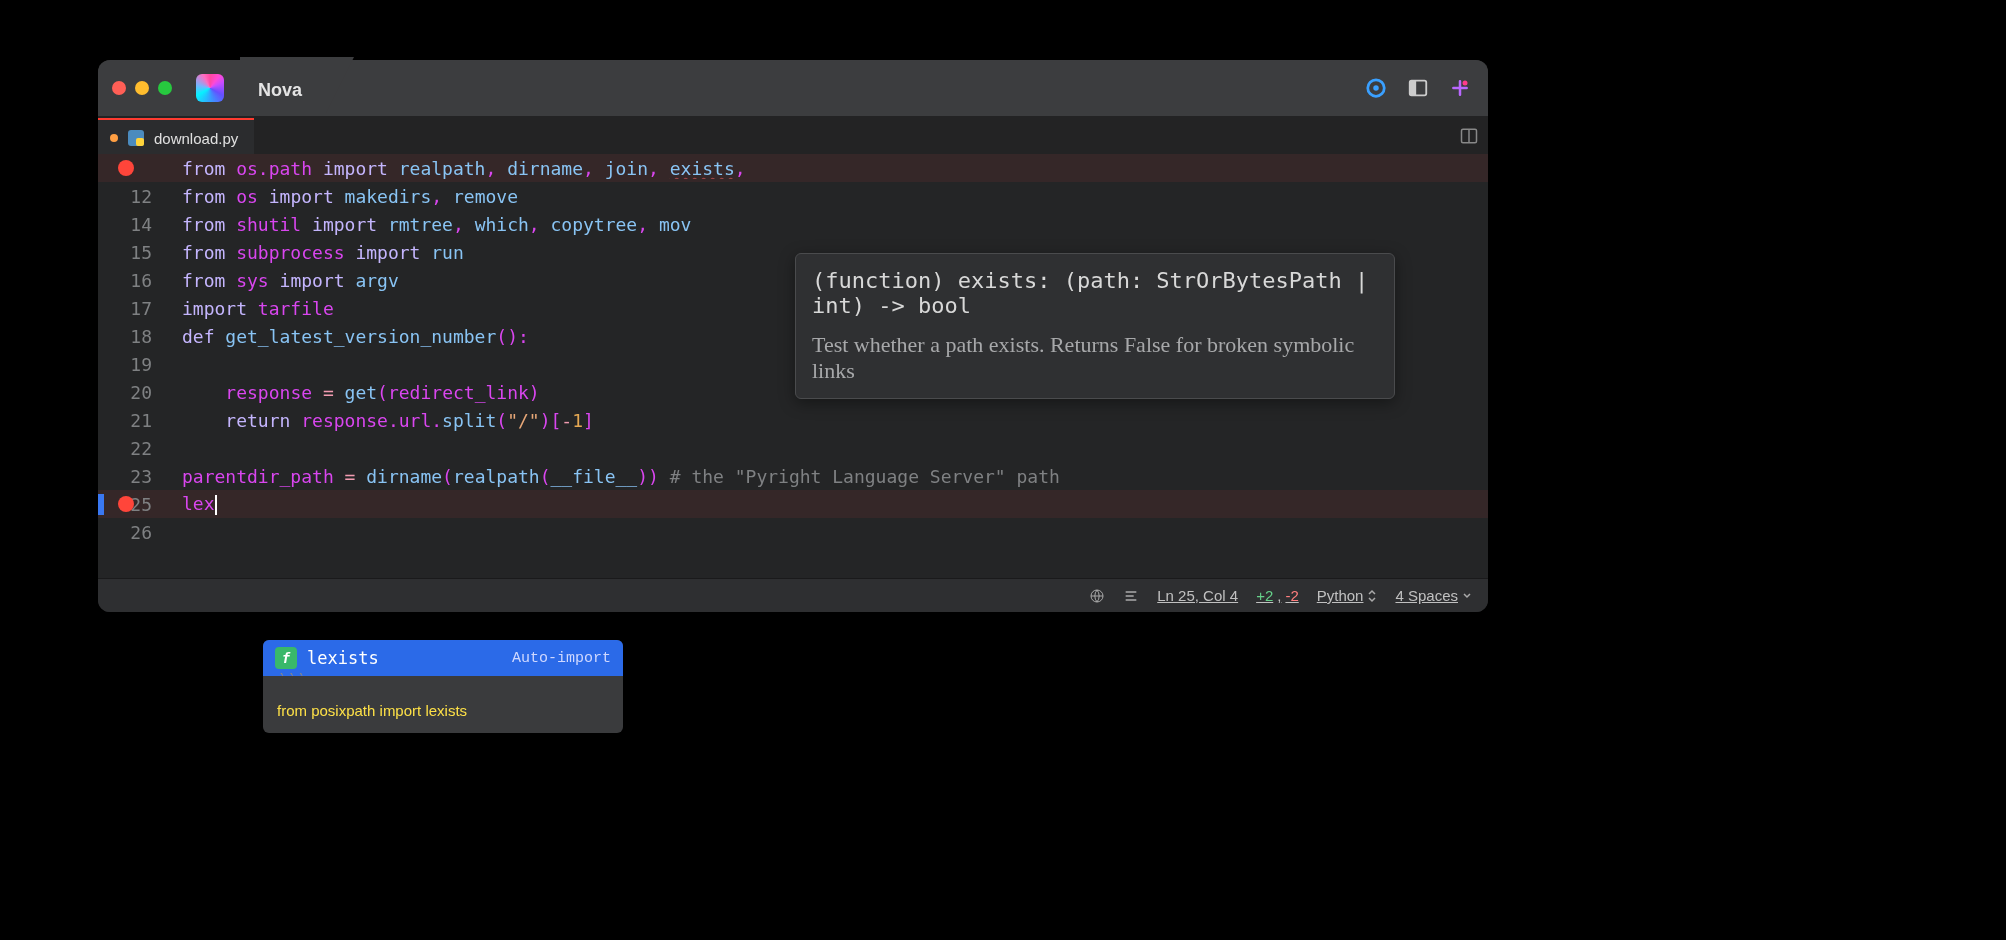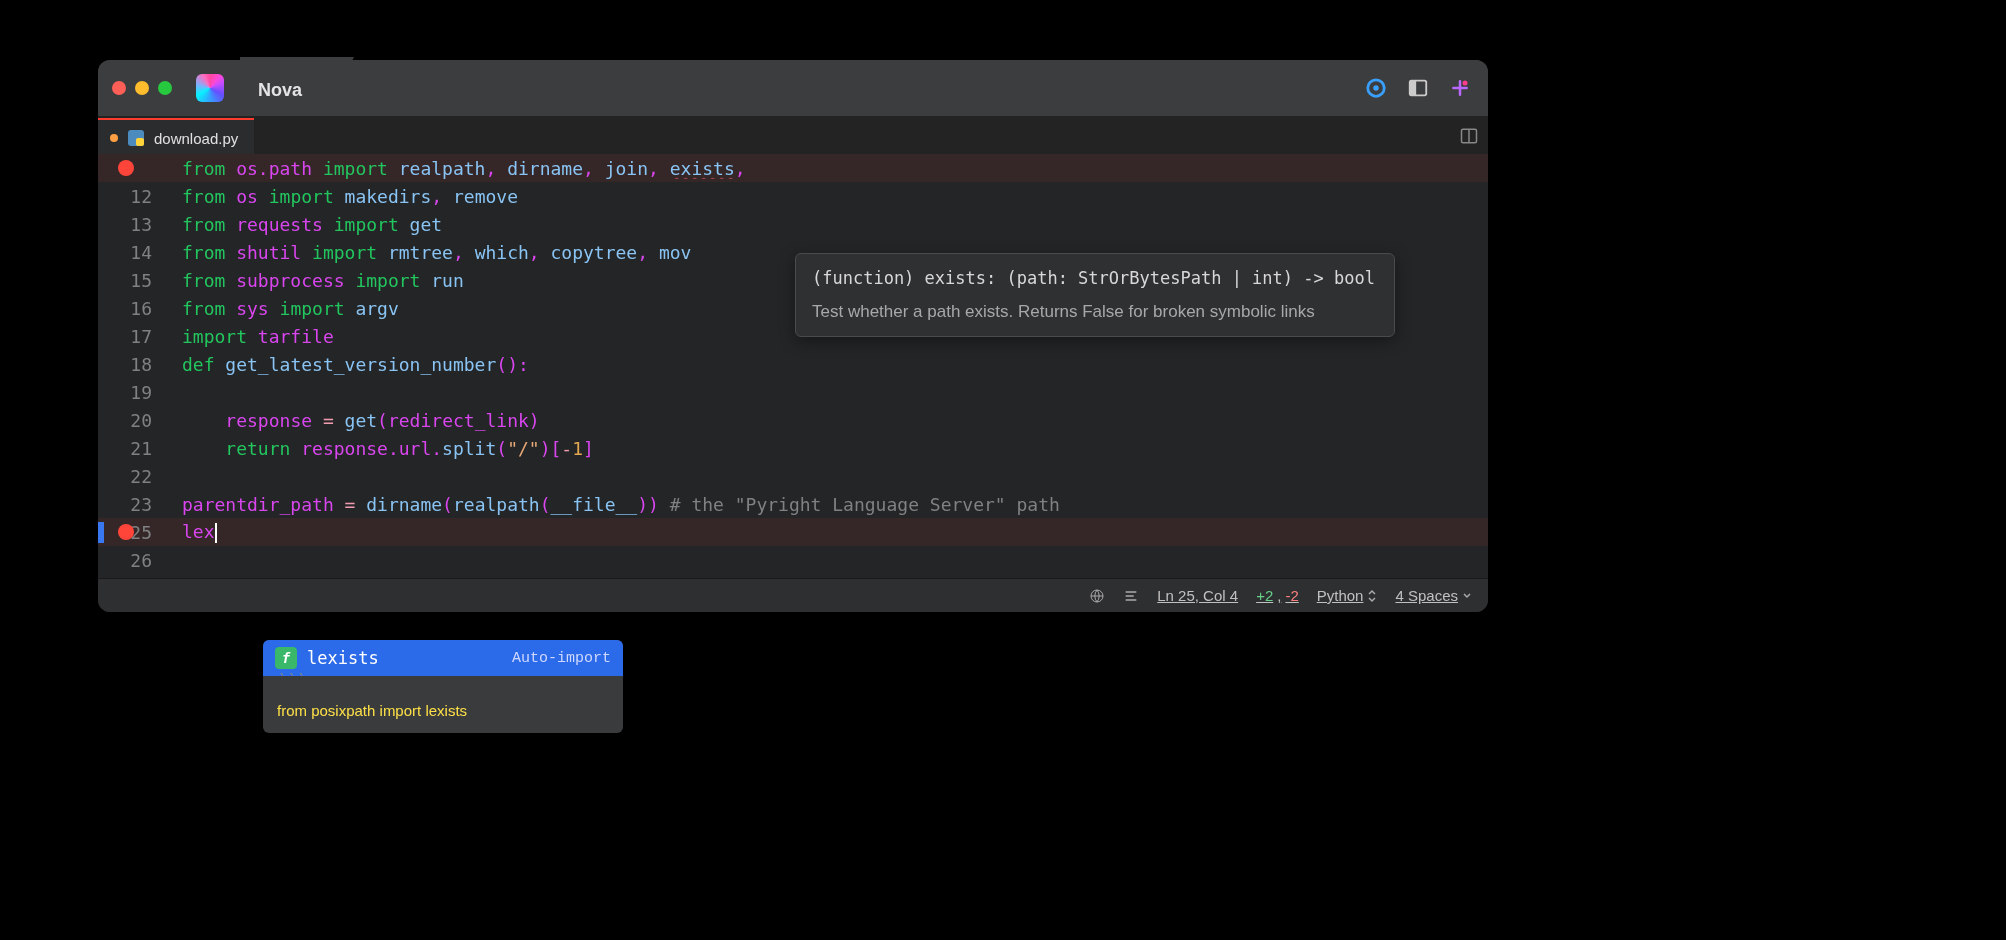--- a/index.html
+++ b/index.html
@@ -109,45 +109,45 @@
 }
 .fold-col { width: 10px; flex-shrink:0; position:relative; }
 .fold-bar { position:absolute; top:0; bottom:0; left:3px; width:3px; background:#636466; border-radius:2px; }
 .code-col { padding-left: 12px; color: #d4d4d4; flex: 1; overflow:hidden; }
 .err-dot {
   position:absolute; left: 20px; top: 50%; transform:translateY(-50%);
   width:16px; height:16px; background:#ff453a; border-radius:50%;
 }
 .line-err { background: rgba(255,69,58,0.08); }
 .line-err .gutter-mark { background:#3a78f2; }
-.kw { color:#22c55e; }
+.kw { color:#c4b5fd; }
 .fn { color:#89c4f4; }
 .op { color:#f29cb1; }
 .str { color:#e8a878; }
 .cm { color:#7f8183; }
 .num { color:#e4a853; }
 .id { color:#d946ef; }
 .squiggle { text-decoration: underline wavy rgba(255,100,100,.5); text-underline-offset:3px; }
 
 .tooltip {
   position: absolute;
   left: 697px; top: 193px;
   width: 600px;
   background: #2f3032;
   border: 1px solid #4a4b4d;
   border-radius: 6px;
   padding: 14px 16px;
   color: #c6c7c9;
-  font-size: 17px;
+  font-size: 22px;
   font-family: ui-monospace, Menlo, monospace;
   z-index: 5;
   box-shadow: 0 4px 16px rgba(0,0,0,.4);
 }
 .tooltip .sig { color:#d8d8d8; margin-bottom: 14px; }
-.tooltip .doc { color:#a7a8aa; font-family:Liberation Sans, sans-serif; }
+.tooltip .doc { color:#a7a8aa; font-family:Liberation Serif, serif; }
 
 .autocomplete {
   position:absolute;
   left: 165px;
   top: 580px;
   width: 360px;
   background: #3a3b3d;
   border-radius: 6px;
   overflow: hidden;
   box-shadow: 0 6px 20px rgba(0,0,0,.5);
@@ -239,21 +239,20 @@
       <svg width="18" height="18" viewBox="0 0 24 24">
           <rect x="2" y="3" width="20" height="18" rx="2" fill="none" stroke="#888" stroke-width="2"></rect>
           <line x1="12" y1="3" x2="12" y2="21" stroke="#888" stroke-width="2"></line>
         </svg>
     </span>
   </div>
 
   <div class="editor" id="editor">
       <div class="line line-err"><div class="gutter"><span class="gutter-mark"></span><span class="err-dot"></span></div><div class="fold-col"></div><div class="code-col"><span class="kw">from </span><span class="id">os.path </span><span class="kw">import </span><span class="fn">realpath</span><span class="id">, </span><span class="fn">dirname</span><span class="id">, </span><span class="fn">join</span><span class="id">, </span><span class="fn squiggle">exists</span><span class="id">,</span></div></div>
       <div class="line"><div class="gutter">12<span class="gutter-mark"></span></div><div class="fold-col"></div><div class="code-col"><span class="kw">from </span><span class="id">os </span><span class="kw">import </span><span class="fn">makedirs</span><span class="id">, </span><span class="fn">remove</span></div></div>
-      <div class="line"><div class="gutter">13<span class="gutter-mark"></span></div><div class="fold-col"></div><div class="code-col"><span class="kw">from </span><span class="id">requests </span><span class="kw">import </span><span class="fn">get</span></div></div>
       <div class="line"><div class="gutter">14<span class="gutter-mark"></span></div><div class="fold-col"></div><div class="code-col"><span class="kw">from </span><span class="id">shutil </span><span class="kw">import </span><span class="fn">rmtree</span><span class="id">, </span><span class="fn">which</span><span class="id">, </span><span class="fn">copytree</span><span class="id">, </span><span class="fn">mov</span></div></div>
       <div class="line"><div class="gutter">15<span class="gutter-mark"></span></div><div class="fold-col"></div><div class="code-col"><span class="kw">from </span><span class="id">subprocess </span><span class="kw">import </span><span class="fn">run</span></div></div>
       <div class="line"><div class="gutter">16<span class="gutter-mark"></span></div><div class="fold-col"></div><div class="code-col"><span class="kw">from </span><span class="id">sys </span><span class="kw">import </span><span class="fn">argv</span></div></div>
       <div class="line"><div class="gutter">17<span class="gutter-mark"></span></div><div class="fold-col"></div><div class="code-col"><span class="kw">import </span><span class="id">tarfile</span></div></div>
       <div class="line"><div class="gutter">18<span class="gutter-mark"></span></div><div class="fold-col"><div class="fold-bar"></div></div><div class="code-col"><span class="kw">def </span><span class="fn">get_latest_version_number</span><span class="id">():</span></div></div>
       <div class="line"><div class="gutter">19<span class="gutter-mark"></span></div><div class="fold-col"><div class="fold-bar"></div></div></div>
       <div class="line"><div class="gutter">20<span class="gutter-mark"></span></div><div class="fold-col"><div class="fold-bar"></div></div><div class="code-col">    <span class="id">response </span><span class="op">= </span><span class="fn">get</span><span class="id">(redirect_link)</span></div></div>
       <div class="line"><div class="gutter">21<span class="gutter-mark"></span></div><div class="fold-col"><div class="fold-bar"></div></div><div class="code-col">    <span class="kw">return </span><span class="id">response.url.</span><span class="fn">split</span><span class="id">(</span><span class="str">"/"</span><span class="id">)[</span><span class="op">-</span><span class="num">1</span><span class="id">]</span></div></div>
       <div class="line"><div class="gutter">22<span class="gutter-mark"></span></div><div class="fold-col"></div><div class="code-col"></div></div>
       <div class="line"><div class="gutter">23<span class="gutter-mark"></span></div><div class="fold-col"></div><div class="code-col"><span class="id">parentdir_path </span><span class="op">= </span><span class="fn">dirname</span><span class="id">(</span><span class="fn">realpath</span><span class="id">(</span><span class="fn">__file__</span><span class="id">)) </span><span class="cm"># the "Pyright Language Server" path</span></div></div>

